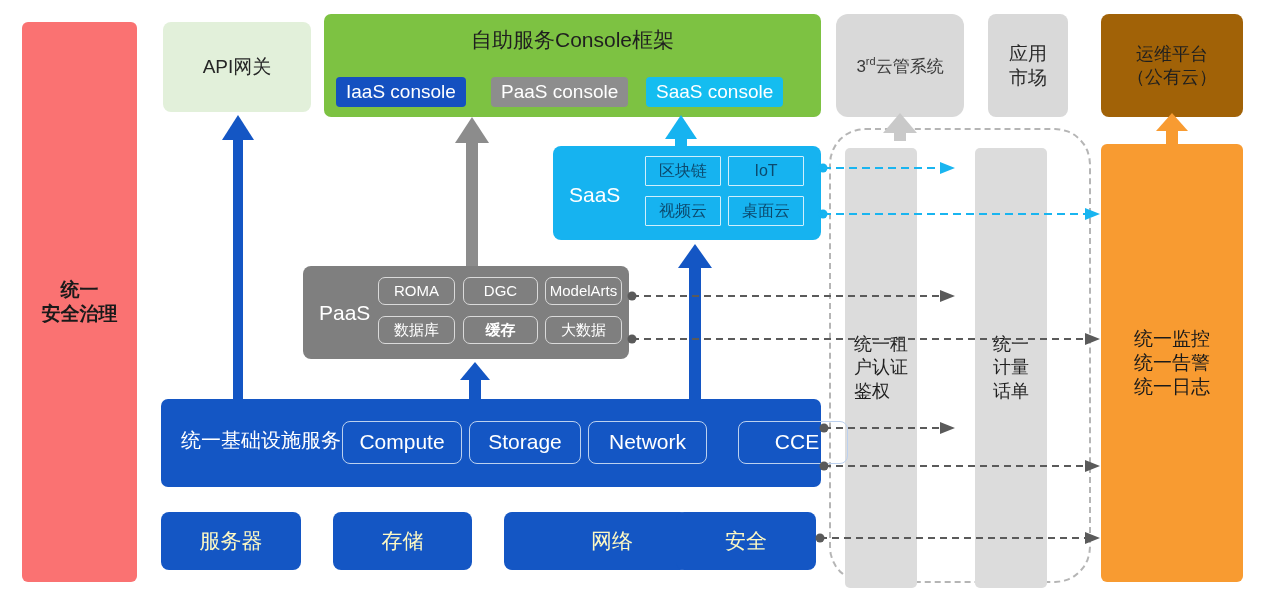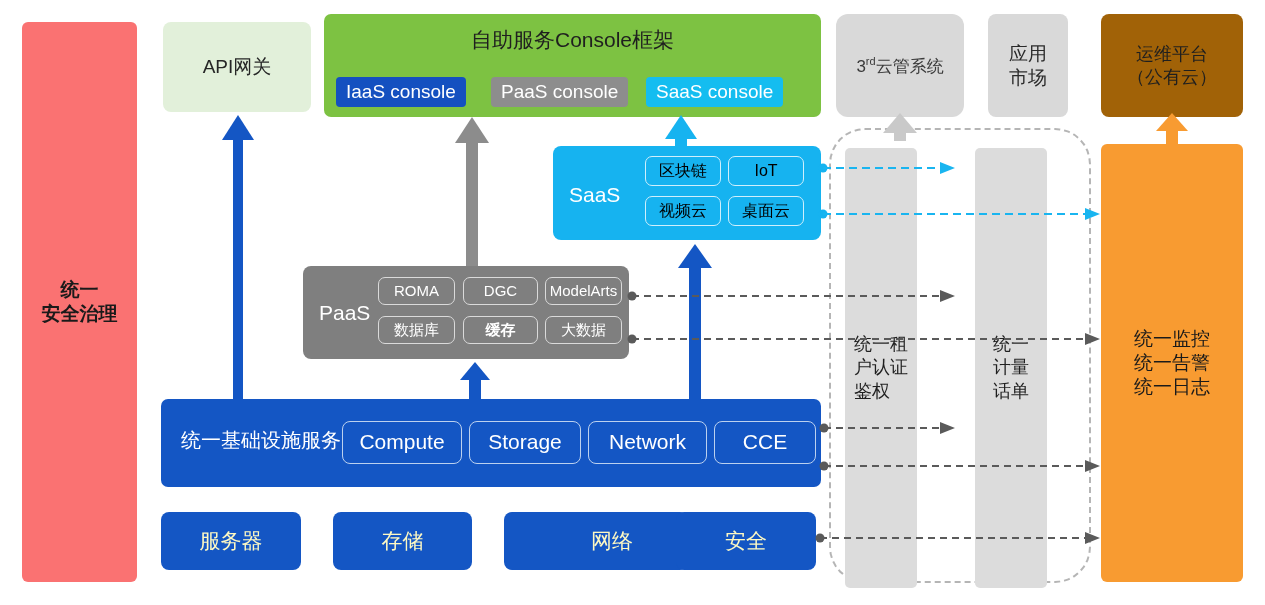--- a/index.html
+++ b/index.html
@@ -107,22 +107,22 @@
     background: #16b3f0; border-radius: 8px;
     display: block;
   }
   #saas-label {
     position: absolute; left: 16px; top: 36px;
     color: #ffffff; font-size: 21px;
   }
   .saas-chip {
     position: absolute;
     border: 1.6px solid #cfeffc;
-    border-radius: 7px;
-    color: #000000;
+    border-radius: 1px;
+    color: #0c4a6e;
     font-size: 16px;
     display: flex; align-items: center; justify-content: center;
     height: 28px;
   }
   #saas-blockchain { left: 92px;  top: 10px; width: 74px; }
   #saas-iot        { left: 175px; top: 10px; width: 74px; }
   #saas-video      { left: 92px;  top: 50px; width: 74px; }
   #saas-desktop    { left: 175px; top: 50px; width: 74px; }
 
   
@@ -165,21 +165,21 @@
     position: absolute;
     top: 22px; height: 41px;
     border: 1.7px solid #bcd1ef;
     border-radius: 8px;
     color: #ffffff; font-size: 21px;
     display: flex; align-items: center; justify-content: center;
   }
   #infra-compute { left: 181px; width: 118px; }
   #infra-storage { left: 308px; width: 110px; }
   #infra-network { left: 427px; width: 117px; }
-  #infra-cce     { left: 553px; width: 100px; }
+  #infra-cce     { left: 577px; width: 100px; padding-left: 8px; }
 
   
   .hw-box {
     position: absolute;
     top: 512px; height: 58px;
     background: #1456c4; border-radius: 8px;
     color: #fef9c3; font-size: 21px;
     display: flex; align-items: center; justify-content: center;
   }
   #hw-server  { left: 161px; width: 140px; }

